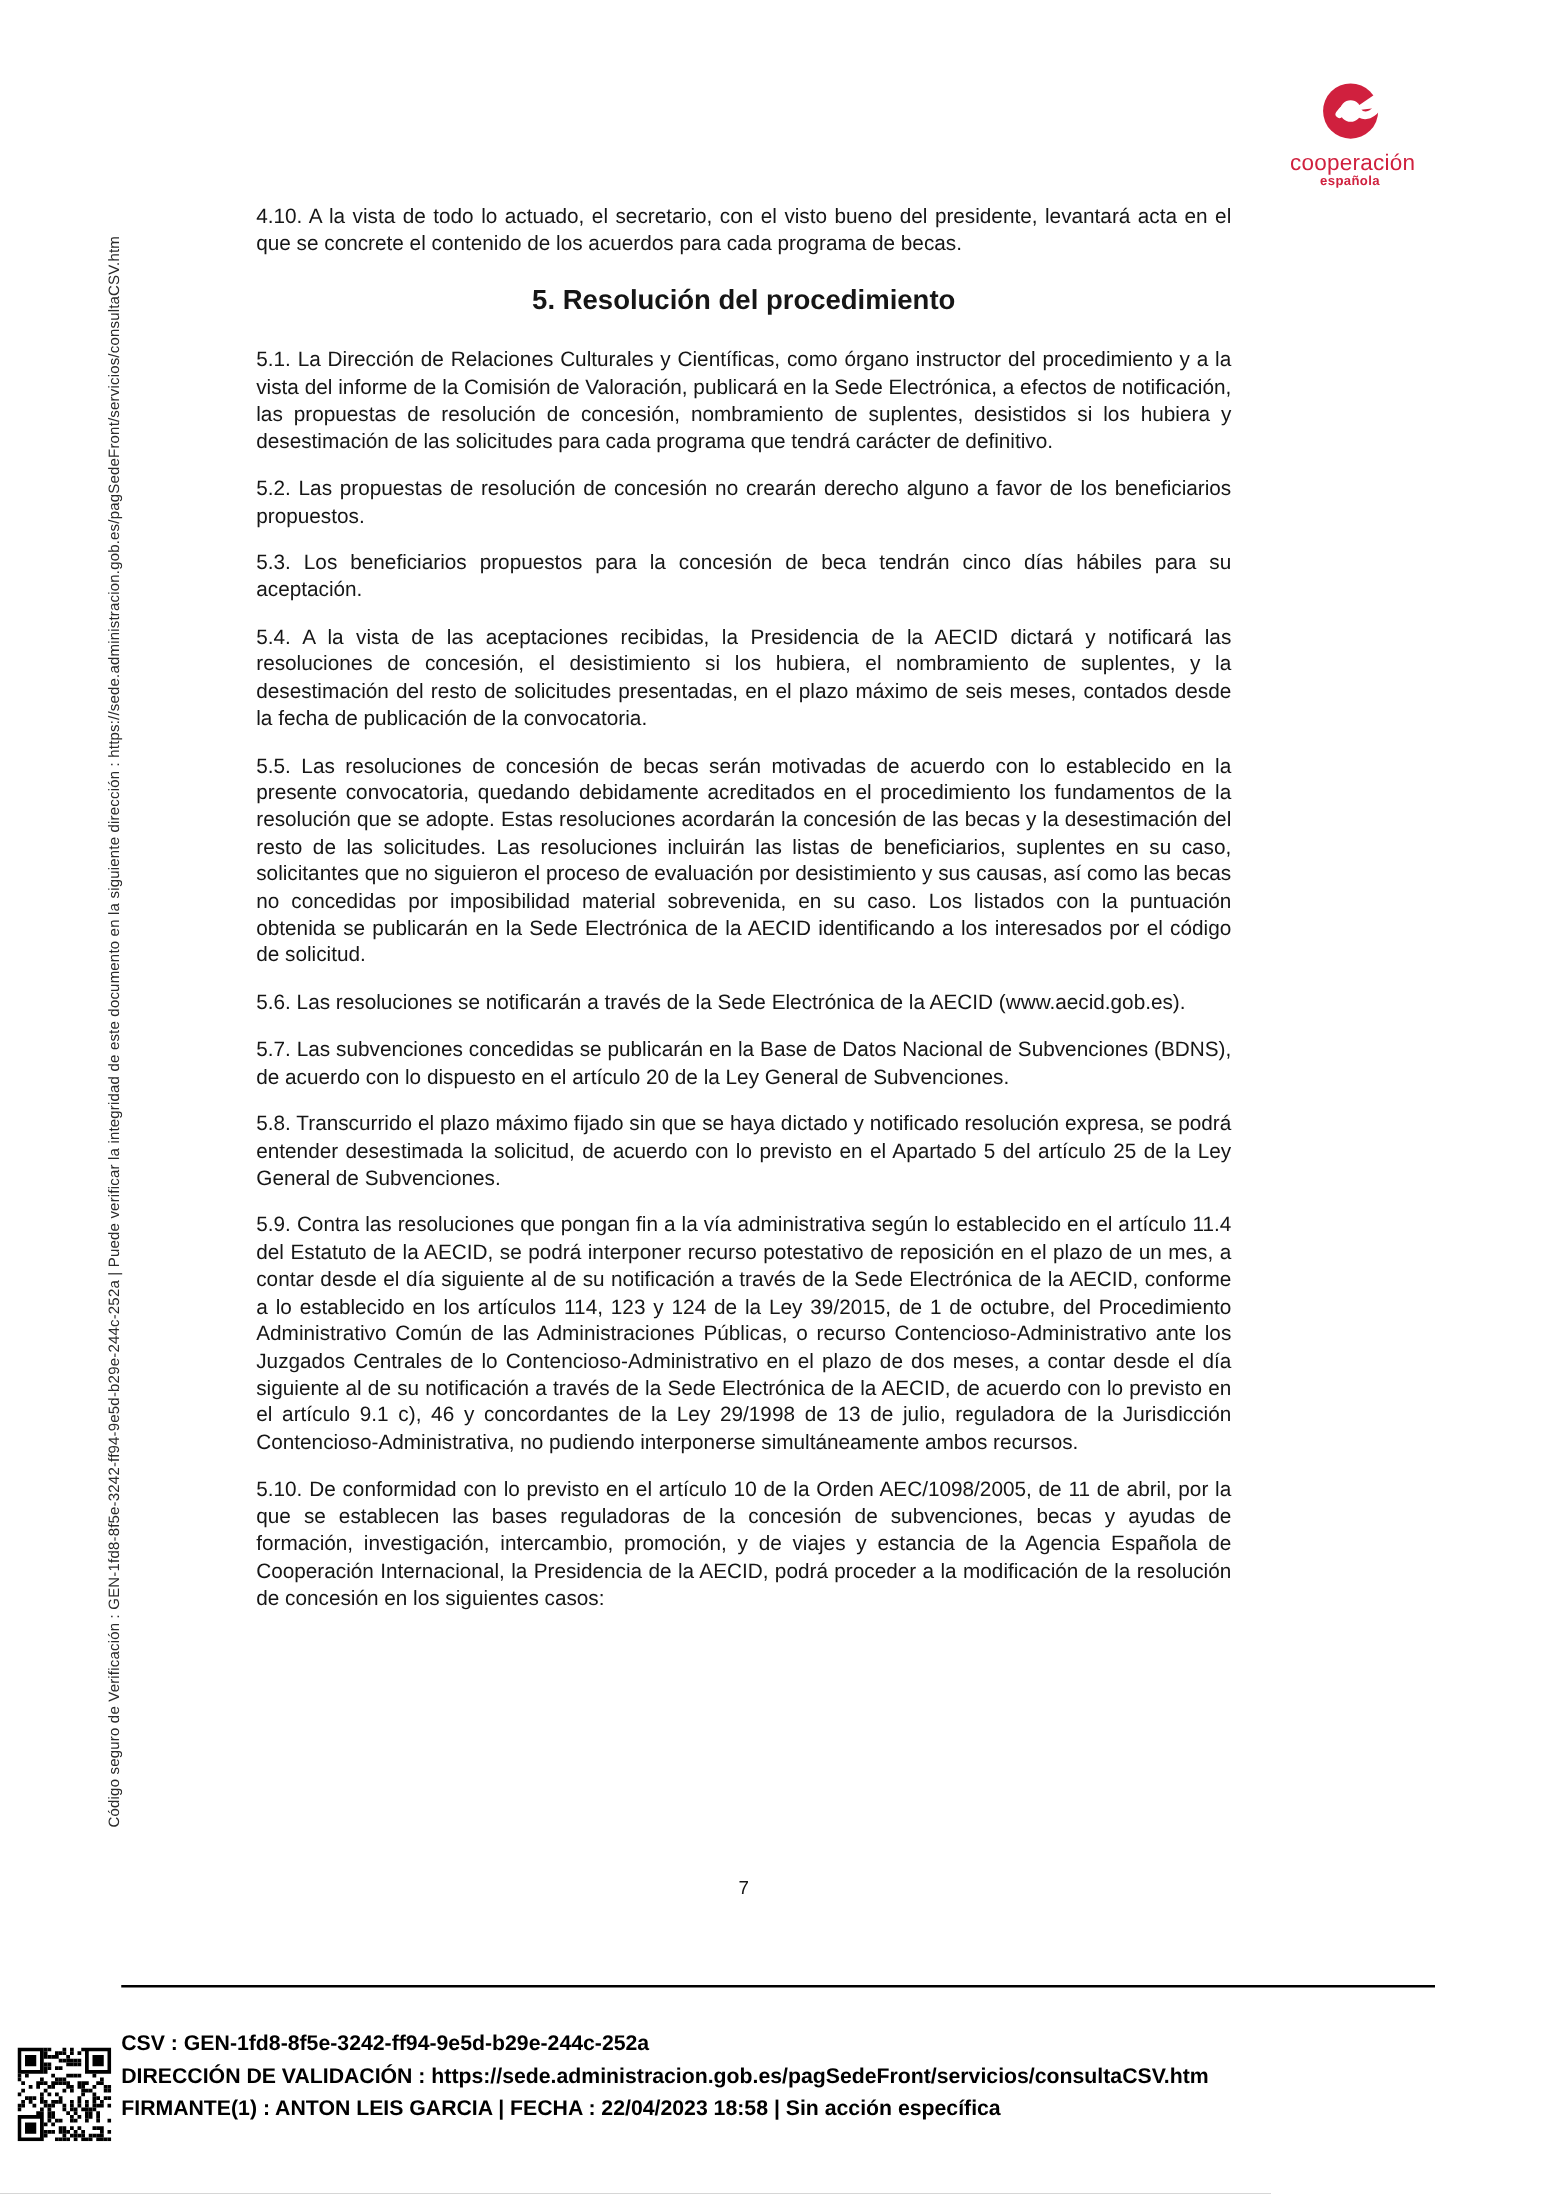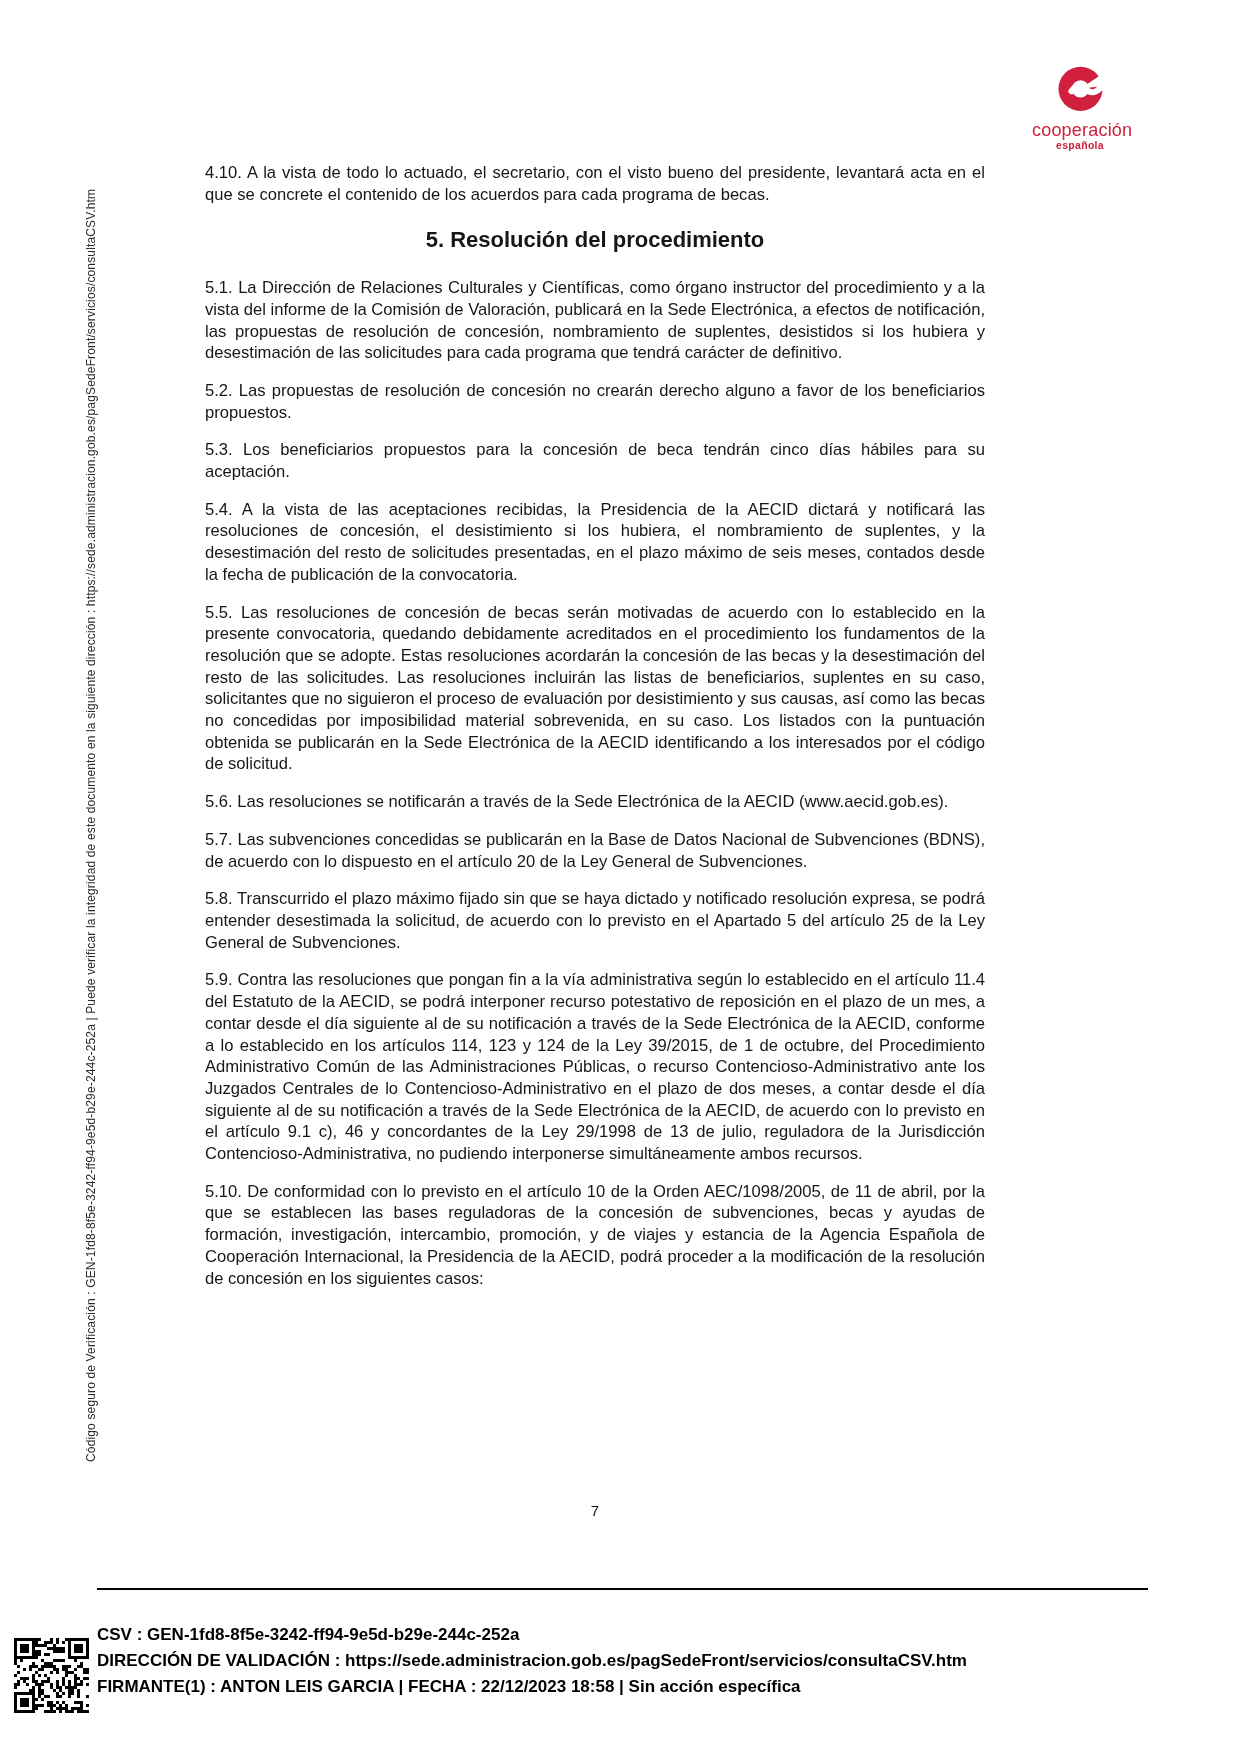--- a/index.html
+++ b/index.html
@@ -140,21 +140,21 @@
     <p>5.9. Contra las resoluciones que pongan fin a la vía administrativa según lo establecido en el artículo 11.4 del Estatuto de la AECID, se podrá interponer recurso potestativo de reposición en el plazo de un mes, a contar desde el día siguiente al de su notificación a través de la Sede Electrónica de la AECID, conforme a lo establecido en los artículos 114, 123 y 124 de la Ley 39/2015, de 1 de octubre, del Procedimiento Administrativo Común de las Administraciones Públicas, o recurso Contencioso-Administrativo ante los Juzgados Centrales de lo Contencioso-Administrativo en el plazo de dos meses, a contar desde el día siguiente al de su notificación a través de la Sede Electrónica de la AECID, de acuerdo con lo previsto en el artículo 9.1 c), 46 y concordantes de la Ley 29/1998 de 13 de julio, reguladora de la Jurisdicción Contencioso-Administrativa, no pudiendo interponerse simultáneamente ambos recursos.</p>
     <p>5.10. De conformidad con lo previsto en el artículo 10 de la Orden AEC/1098/2005, de 11 de abril, por la que se establecen las bases reguladoras de la concesión de subvenciones, becas y ayudas de formación, investigación, intercambio, promoción, y de viajes y estancia de la Agencia Española de Cooperación Internacional, la Presidencia de la AECID, podrá proceder a la modificación de la resolución de concesión en los siguientes casos:</p>
   </div>
 
   <div class="page-number">7</div>
 
   <div class="footer-divider"></div>
   <div class="footer">
     <div>CSV : GEN-1fd8-8f5e-3242-ff94-9e5d-b29e-244c-252a</div>
     <div>DIRECCIÓN DE VALIDACIÓN : https://sede.administracion.gob.es/pagSedeFront/servicios/consultaCSV.htm</div>
-    <div>FIRMANTE(1) : ANTON LEIS GARCIA | FECHA : 22/12/2023 18:58 | Sin acción específica</div>
+    <div>FIRMANTE(1) : ANTON LEIS GARCIA | FECHA : 22/04/2023 18:58 | Sin acción específica</div>
   </div>
 
   <svg class="qr" viewBox="0 0 75 75" aria-hidden="true">
     <rect x="0" y="0" width="75" height="75" fill="#ffffff"></rect>
     <g fill="#000000">
         <rect x="21" y="0" width="3" height="3"></rect>
         <rect x="24" y="0" width="3" height="3"></rect>
         <rect x="36" y="0" width="3" height="3"></rect>
         <rect x="42" y="0" width="3" height="3"></rect>
         <rect x="51" y="0" width="3" height="3"></rect>

